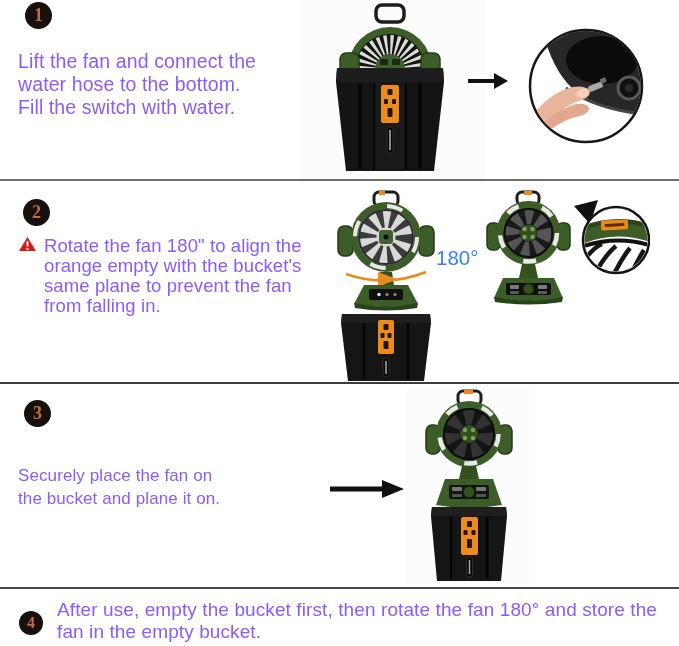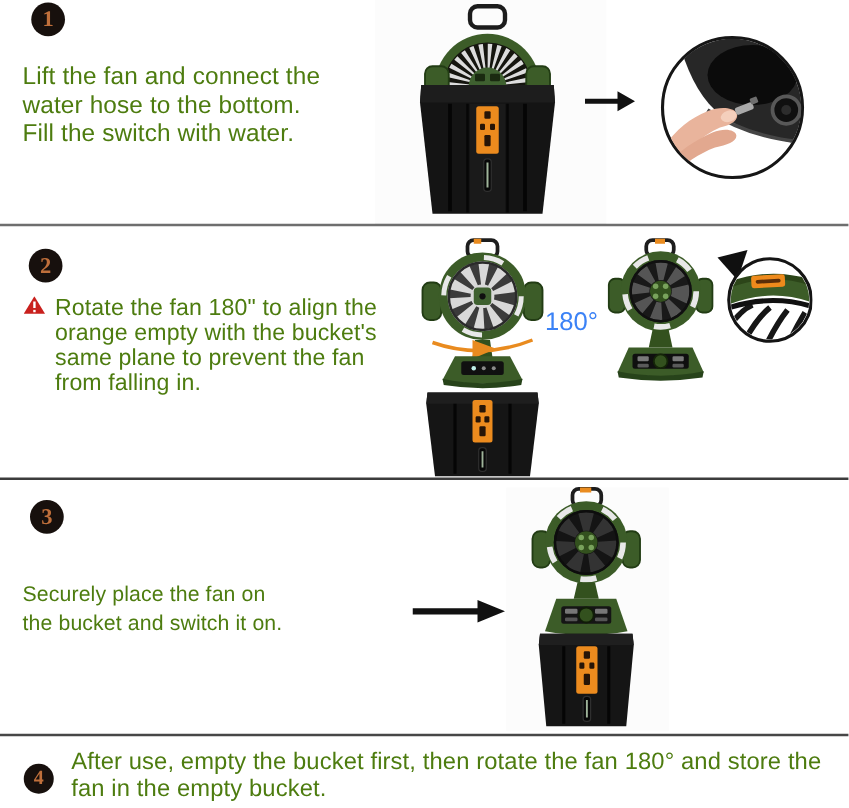--- a/index.html
+++ b/index.html
@@ -1,19 +1,19 @@
 <!DOCTYPE html>
 <html><head>
 <meta charset="utf-8">
 <style>
   html,body{margin:0;padding:0;background:#fff;}
   .canvas{position:relative;width:679px;height:646px;background:#ffffff;overflow:hidden;
           font-family:"Liberation Sans",sans-serif;color:#3a3a3a;}
   .abs{position:absolute;}
-  .instr{position:absolute;color:#4d7c0f;}
+  .instr{position:absolute;color:#8b5cf6;}
   .instr div{white-space:nowrap;}
   .s1{left:18px;top:50px;font-size:19.5px;line-height:23px;letter-spacing:.1px;}
   .s2{left:44px;top:236px;font-size:18.5px;line-height:20px;letter-spacing:.1px;}
   .s3{left:18px;top:464px;font-size:17px;line-height:23px;letter-spacing:.1px;}
   .s4{left:57px;top:599px;font-size:19px;line-height:22px;letter-spacing:.1px;}
   .badge{position:absolute;background:#17100d;color:#bf6f3b;border-radius:50%;
          display:flex;align-items:center;justify-content:center;
          font-family:"Liberation Serif",serif;font-weight:700;}
   .b1{left:25px;top:2px;width:27px;height:27px;font-size:18px;}
   .b2{left:23px;top:199px;width:27px;height:27px;font-size:18px;}
@@ -202,21 +202,21 @@
   <div class="hr hr2"></div>
 
   <div class="photo-bg" style="left:405px;top:390px;width:130px;height:195px;border-bottom:none;"></div>
 
   <div class="badge b3">
     <span>3</span>
   </div>
 
   <div class="instr s3">
     <div>Securely place the fan on</div>
-    <div>the bucket and switch it on.</div>
+    <div>the bucket and plane it on.</div>
   </div>
 
   <svg class="abs" style="left:330px;top:477px;" width="74" height="24" viewBox="0 0 74 24">
     <polygon points="0,9.5 52,9.5 52,3 74,12 52,21 52,14.5 0,14.5" fill="#111111"></polygon>
   </svg>
 
   <svg class="abs" style="left:419px;top:389px;" width="100" height="195" viewBox="0 0 100 195">
     <rect x="39" y="2" width="23" height="14" rx="5" fill="none" stroke="#1d1d1d" stroke-width="3"></rect>
     <rect x="45" y="1" width="9" height="4" fill="#e98b1f"></rect>
     <rect x="7" y="36" width="14" height="29" rx="6" fill="#3c5c28" stroke="#223c14" stroke-width="1.5"></rect>

